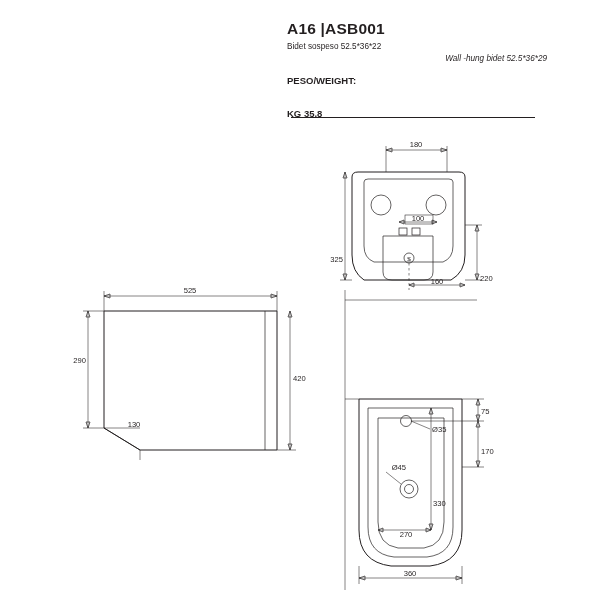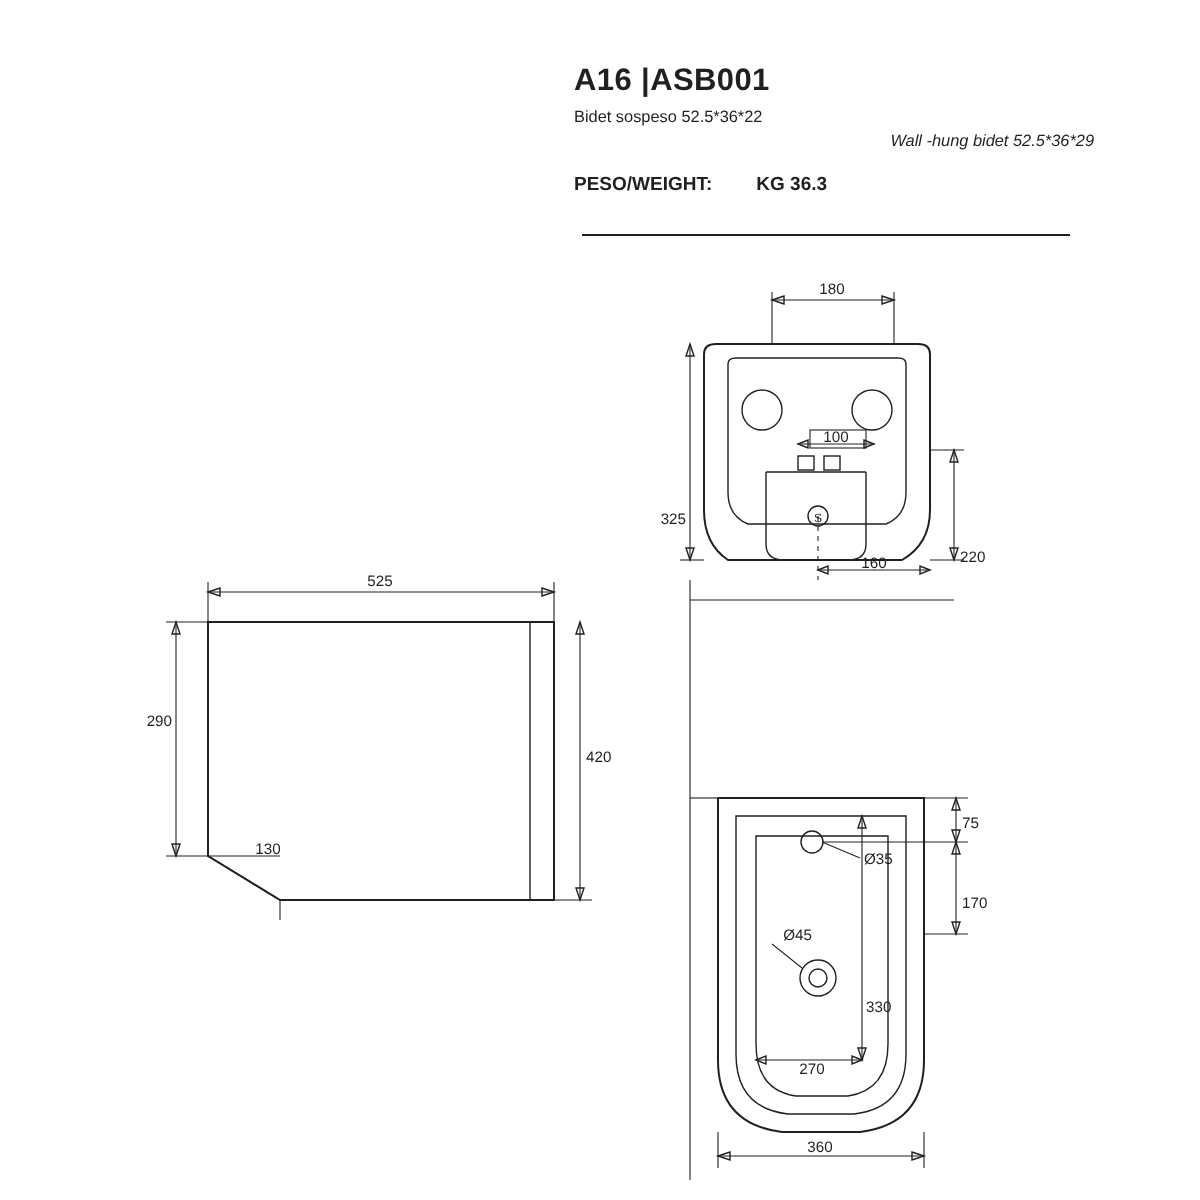--- a/index.html
+++ b/index.html
@@ -14,21 +14,21 @@
   #sheet {
     position: relative;
     width: 600px;
     height: 600px;
     overflow: hidden;
     background: #ffffff;
   }
   .hdr {
     position: absolute;
     left: 287px;
-    top: 32px;
+    top: 20px;
     width: 260px;
   }
   .hdr-title {
     font-size: 15.5px;
     font-weight: bold;
     letter-spacing: 0.2px;
     color: #231f20;
     margin: 0 0 4px 0;
     line-height: 1.1;
   }
@@ -42,20 +42,21 @@
     font-style: italic;
     text-align: right;
   }
   .hdr-weight {
     margin-top: 10px;
     font-size: 9.5px;
     font-weight: bold;
     color: #231f20;
     display: flex;
     gap: 22px;
+    flex-direction: column;
   }
   .rule {
     position: absolute;
     left: 291px;
     top: 117px;
     width: 244px;
     height: 1px;
     background: #231f20;
   }
   svg.draw {
@@ -81,21 +82,21 @@
 <body>
 
 <div id="sheet">
 
   <div class="hdr">
     <div class="hdr-title">A16 |ASB001</div>
     <div class="hdr-sub">Bidet sospeso 52.5*36*22</div>
     <div class="hdr-sub i">Wall -hung bidet 52.5*36*29</div>
     <div class="hdr-weight">
       <span>PESO/WEIGHT:</span>
-      <span>KG 36.3</span>
+      <span>KG 35.8</span>
     </div>
   </div>
   <div class="rule"></div>
 
   <svg class="draw" viewBox="0 0 600 600">
 
     <g>
 
       <path class="ln" d="M352,177 L352,255 Q352,272 364,280 L400,280 L451,280 Q465,272 465,255 L465,177 Q465,172 459,172 L358,172 Q352,172 352,177 Z"></path>
 

